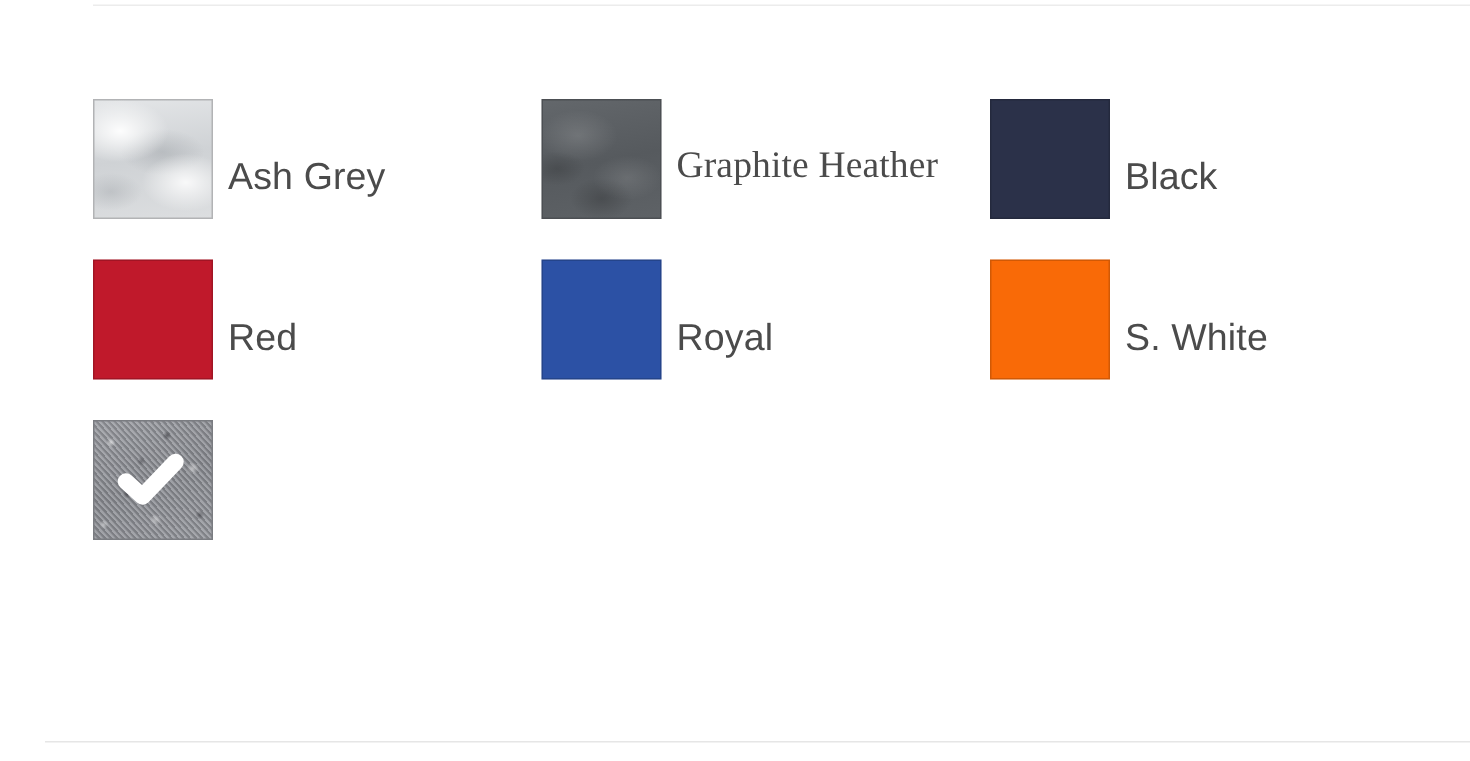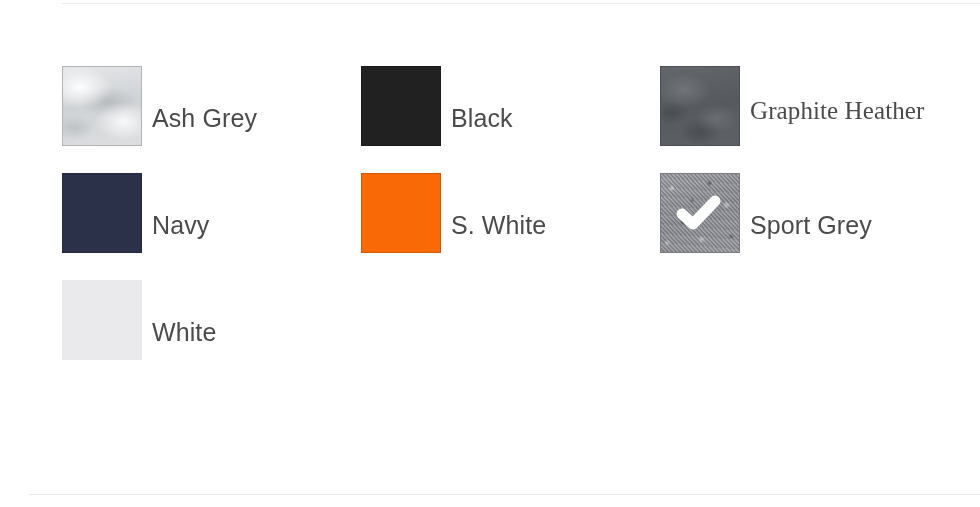--- a/index.html
+++ b/index.html
@@ -133,47 +133,46 @@
 <div class="picker">
 
   <div class="divider-top"></div>
 
   <div class="swatch-grid">
       <div class="swatch-option">
         <div class="swatch-chip fill-ash has-border" style="background-color: rgb(212, 214, 216);"></div>
         <div class="swatch-label">Ash Grey</div>
       </div>
       <div class="swatch-option">
-        <div class="swatch-chip fill-solid has-border" style="background-color: rgb(33, 33, 33);"></div>
-        <div class="swatch-label">Black</div>
-      </div>
-      <div class="swatch-option">
         <div class="swatch-chip fill-graphite has-border" style="background-color: rgb(91, 95, 99);"></div>
         <div class="swatch-label two-line">Graphite Heather</div>
       </div>
       <div class="swatch-option">
         <div class="swatch-chip fill-solid has-border" style="background-color: rgb(43, 49, 73);"></div>
-        <div class="swatch-label">Navy</div>
+        <div class="swatch-label">Black</div>
+      </div>
+      <div class="swatch-option">
+        <div class="swatch-chip fill-solid has-border" style="background-color: rgb(192, 25, 43);"></div>
+        <div class="swatch-label">Red</div>
+      </div>
+      <div class="swatch-option">
+        <div class="swatch-chip fill-solid has-border" style="background-color: rgb(44, 81, 165);"></div>
+        <div class="swatch-label">Royal</div>
       </div>
       <div class="swatch-option">
         <div class="swatch-chip fill-solid has-border" style="background-color: rgb(249, 106, 7);"></div>
         <div class="swatch-label">S. White</div>
       </div>
       <div class="swatch-option">
         <div class="swatch-chip fill-sportgrey has-border" style="background-color: rgb(146, 148, 154);">
           <span class="check-overlay">
             <svg width="46" height="40" viewBox="0 0 46 40" aria-hidden="true">
               <path d="M6 21 L17 31 L39 8" fill="none" stroke="#ffffff" stroke-width="11" stroke-linecap="round" stroke-linejoin="round"></path>
             </svg>
           </span>
         </div>
-        <div class="swatch-label">Sport Grey</div>
-      </div>
-      <div class="swatch-option">
-        <div class="swatch-chip fill-solid" style="background-color: rgb(234, 234, 236);"></div>
-        <div class="swatch-label">White</div>
       </div>
       <div class="swatch-option empty"></div>
     </div>
 
   <div class="divider-bottom"></div>
 
 </div>
 
 </body></html>

